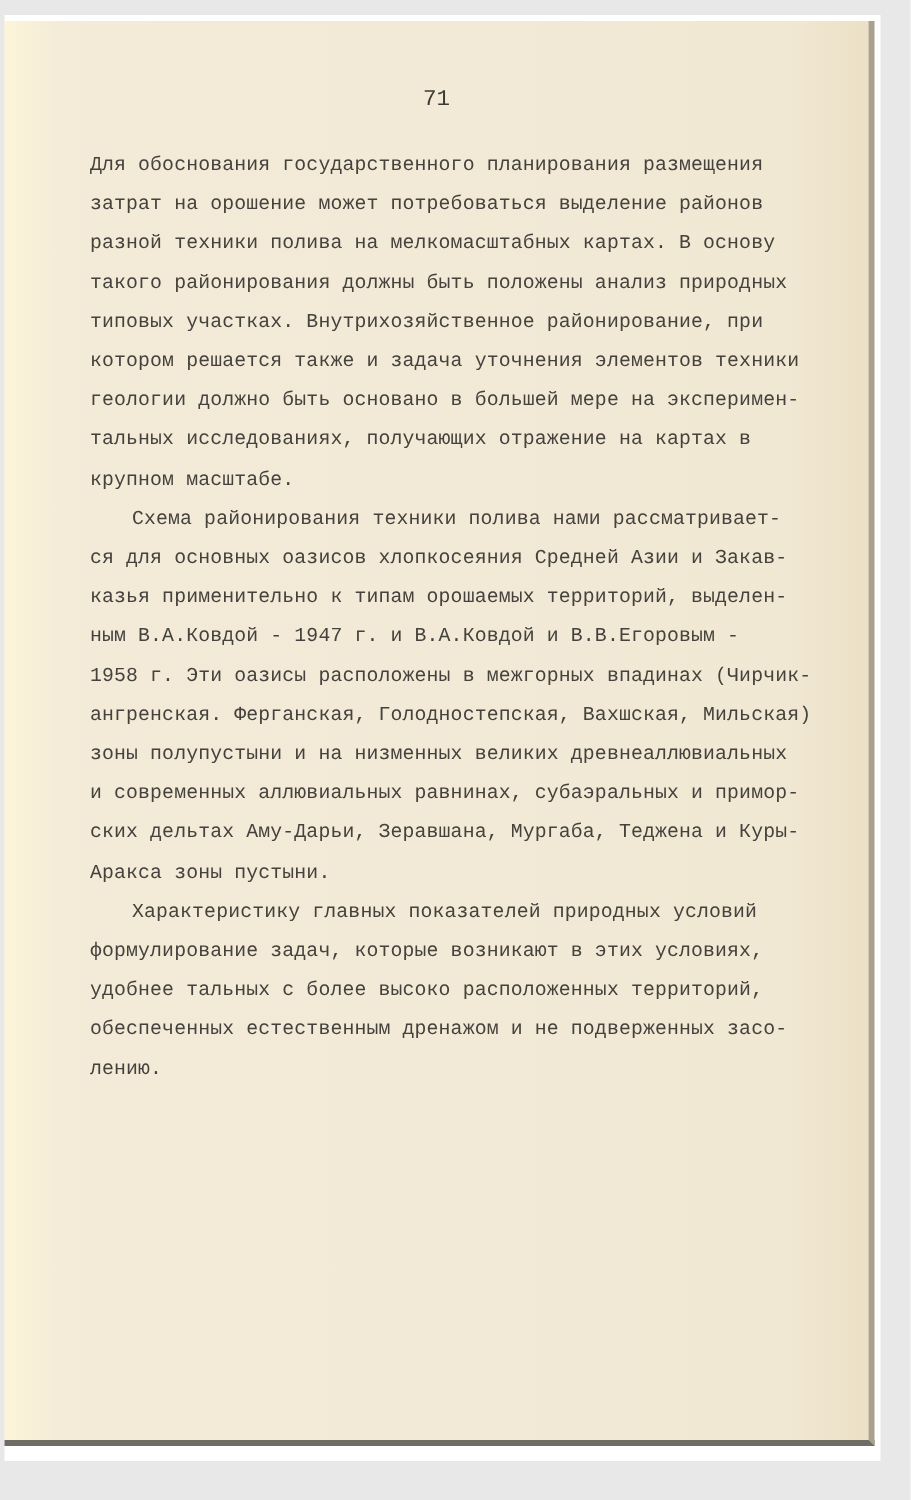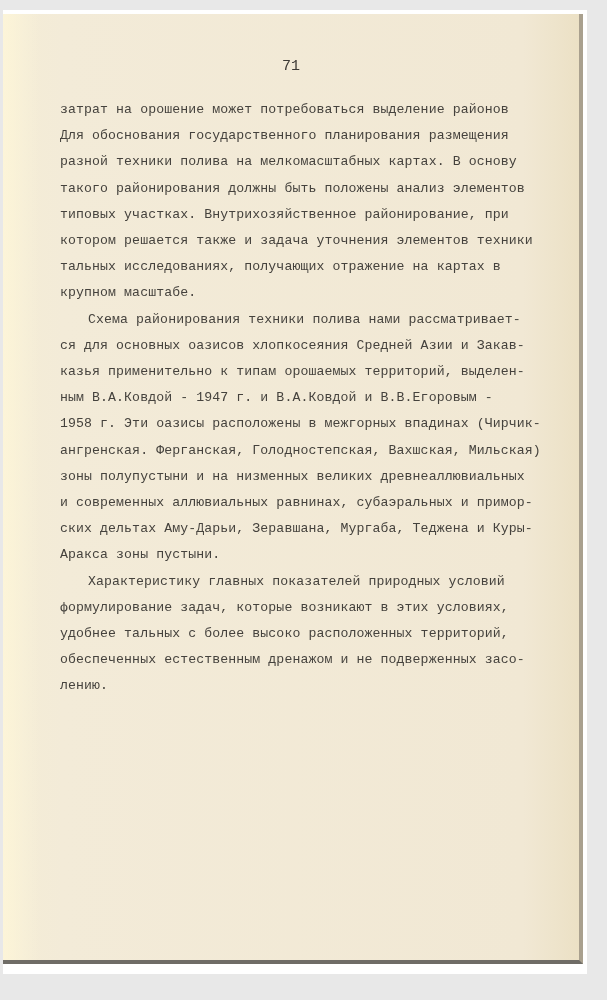--- a/index.html
+++ b/index.html
@@ -43,26 +43,27 @@
 </style>
 </head>
 <body>
 
 <div class="frame"></div>
 <div class="page">
   <div class="page-number">71</div>
   <div class="body-text">
 
     <div>
+      <span class="line">Для обоснования государственного планирования размещения</span>
       <span class="line">затрат на орошение может потребоваться выделение районов</span>
-      <span class="line">Для обоснования государственного планирования размещения</span>
       <span class="line">разной техники полива на мелкомасштабных картах. В основу</span>
-      <span class="line">такого районирования должны быть положены анализ элементов</span>
+      <span class="line">такого районирования должны быть положены анализ природных</span>
       <span class="line">типовых участках. Внутрихозяйственное районирование, при</span>
       <span class="line">котором решается также и задача уточнения элементов техники</span>
+      <span class="line">геологии должно быть основано в большей мере на эксперимен-</span>
       <span class="line">тальных исследованиях, получающих отражение на картах в</span>
       <span class="line">крупном масштабе.</span>
     </div>
 
     <div>
       <span class="line indent">Схема районирования техники полива нами рассматривает-</span>
       <span class="line">ся для основных оазисов хлопкосеяния Средней Азии и Закав-</span>
       <span class="line">казья применительно к типам орошаемых территорий, выделен-</span>
       <span class="line">ным В.А.Ковдой - 1947 г. и В.А.Ковдой и В.В.Егоровым -</span>
       <span class="line">1958 г. Эти оазисы расположены в межгорных впадинах (Чирчик-</span>

